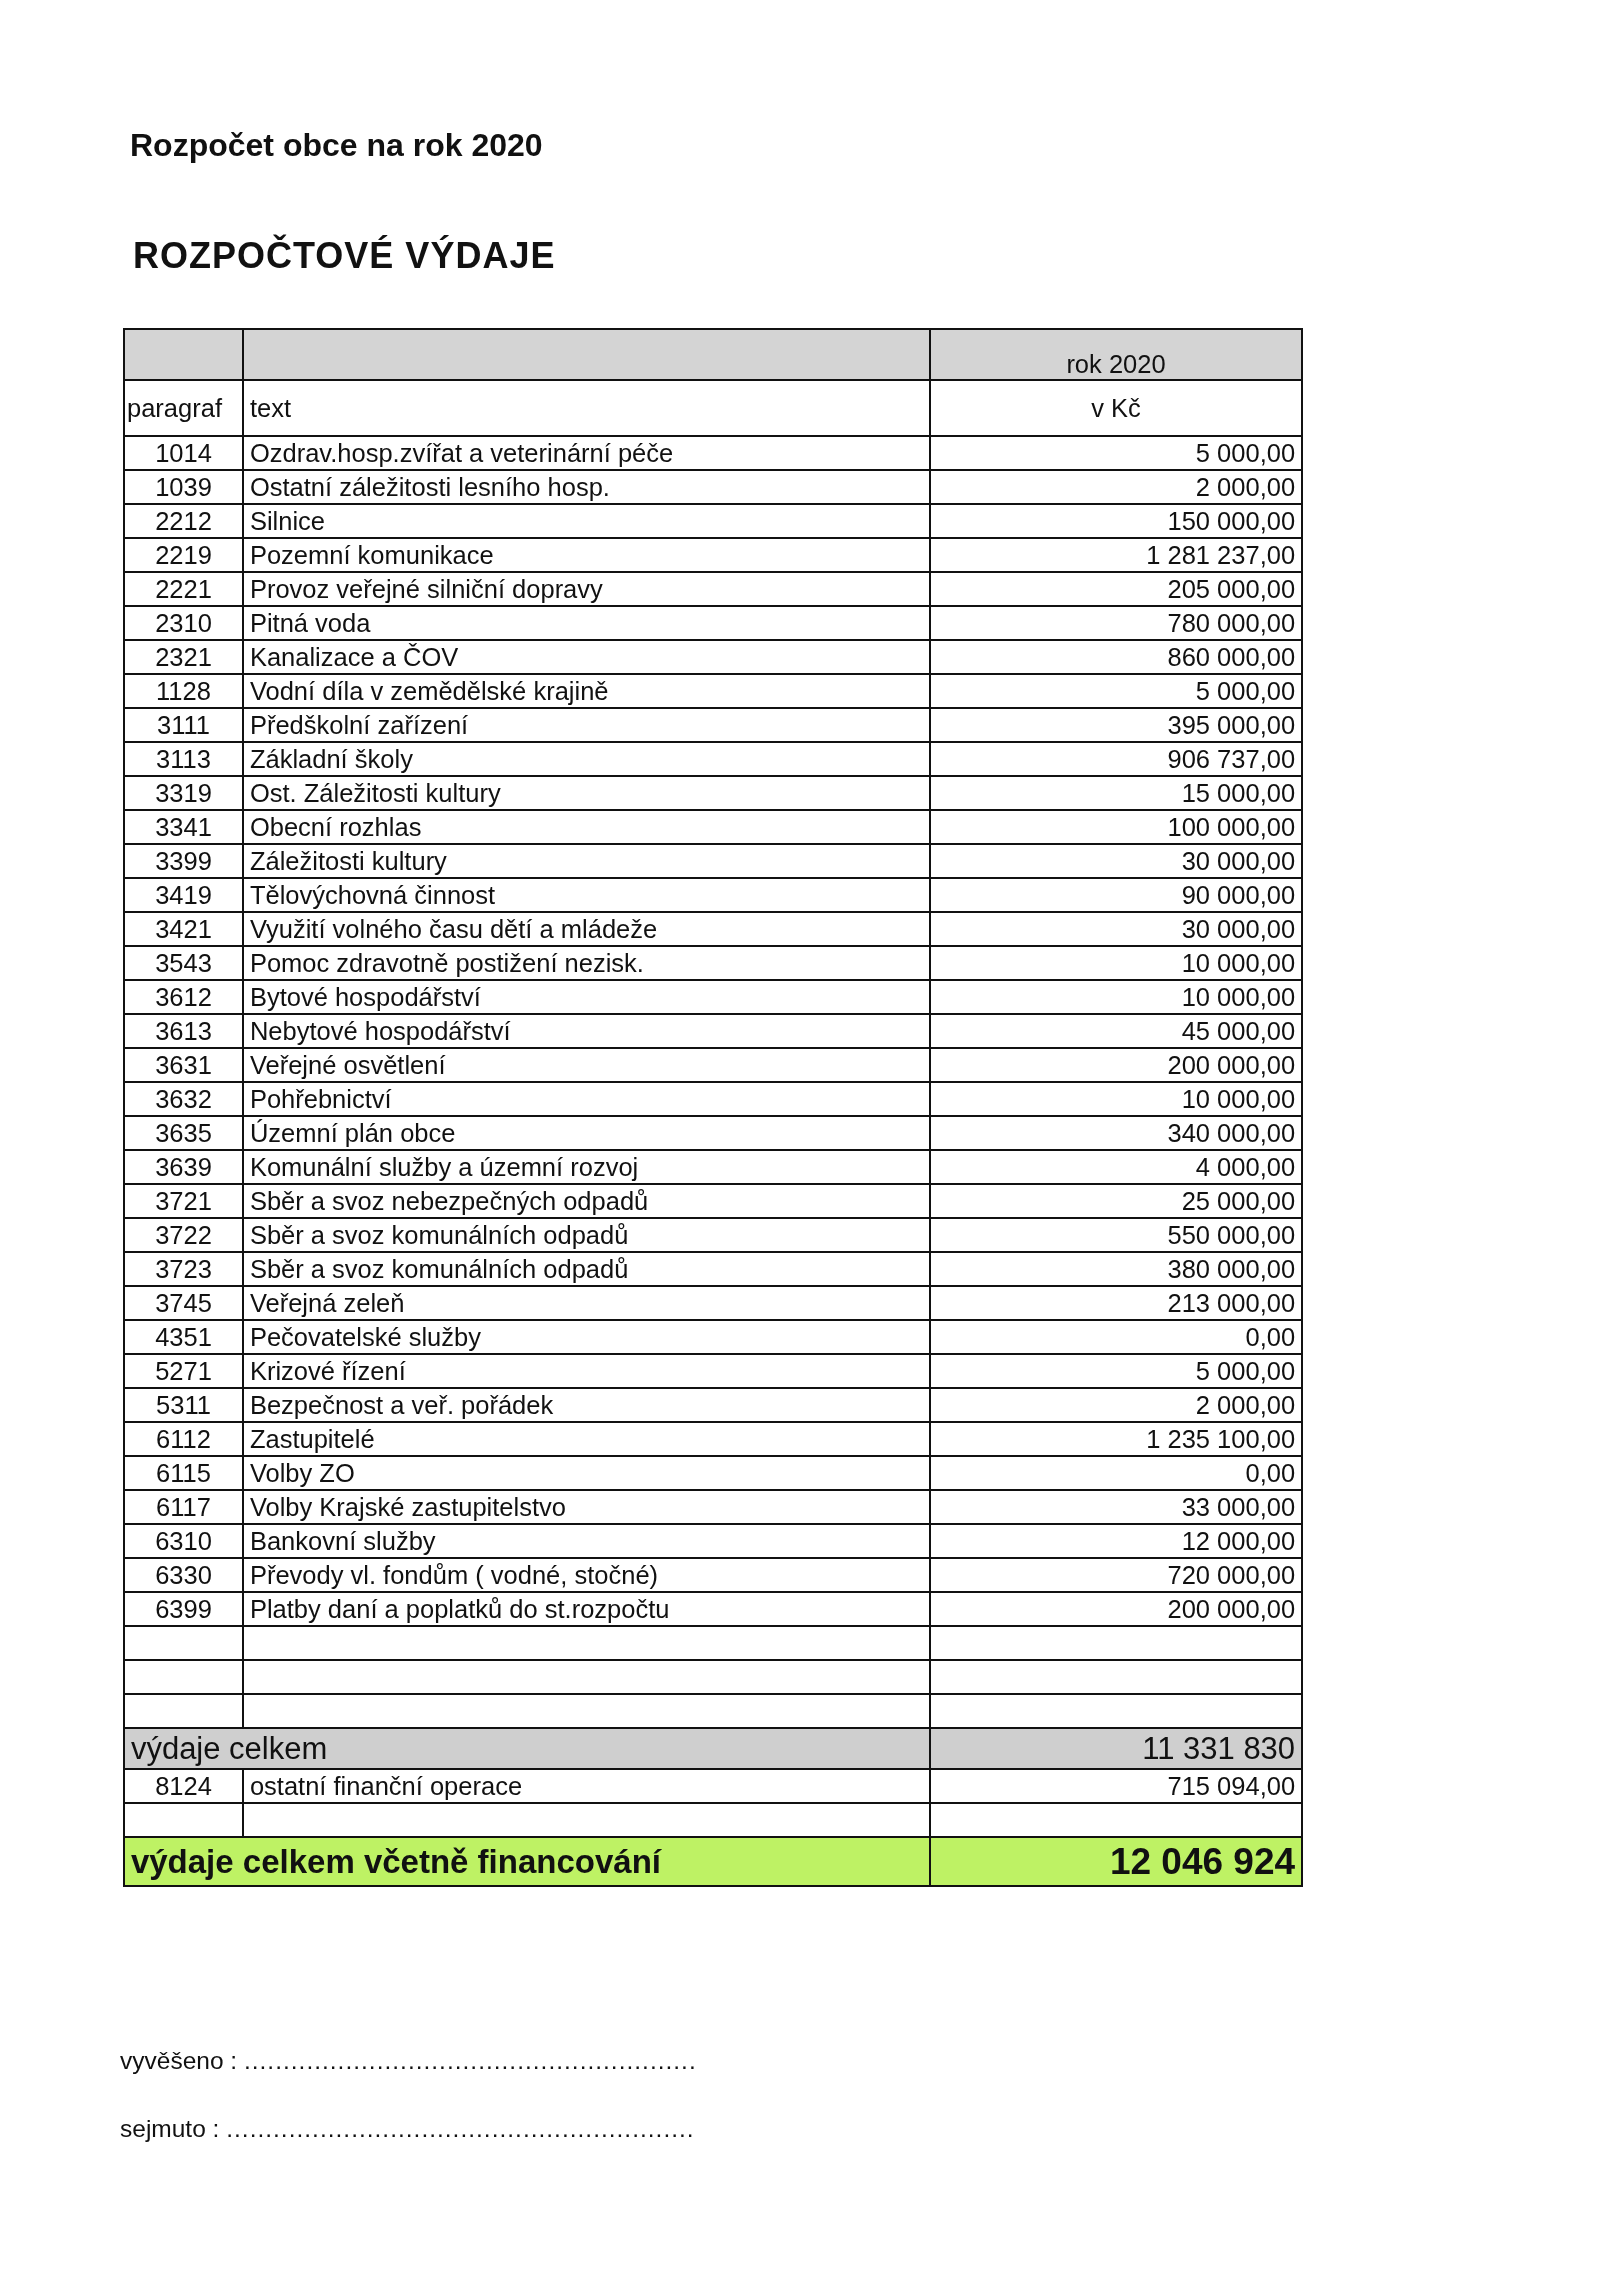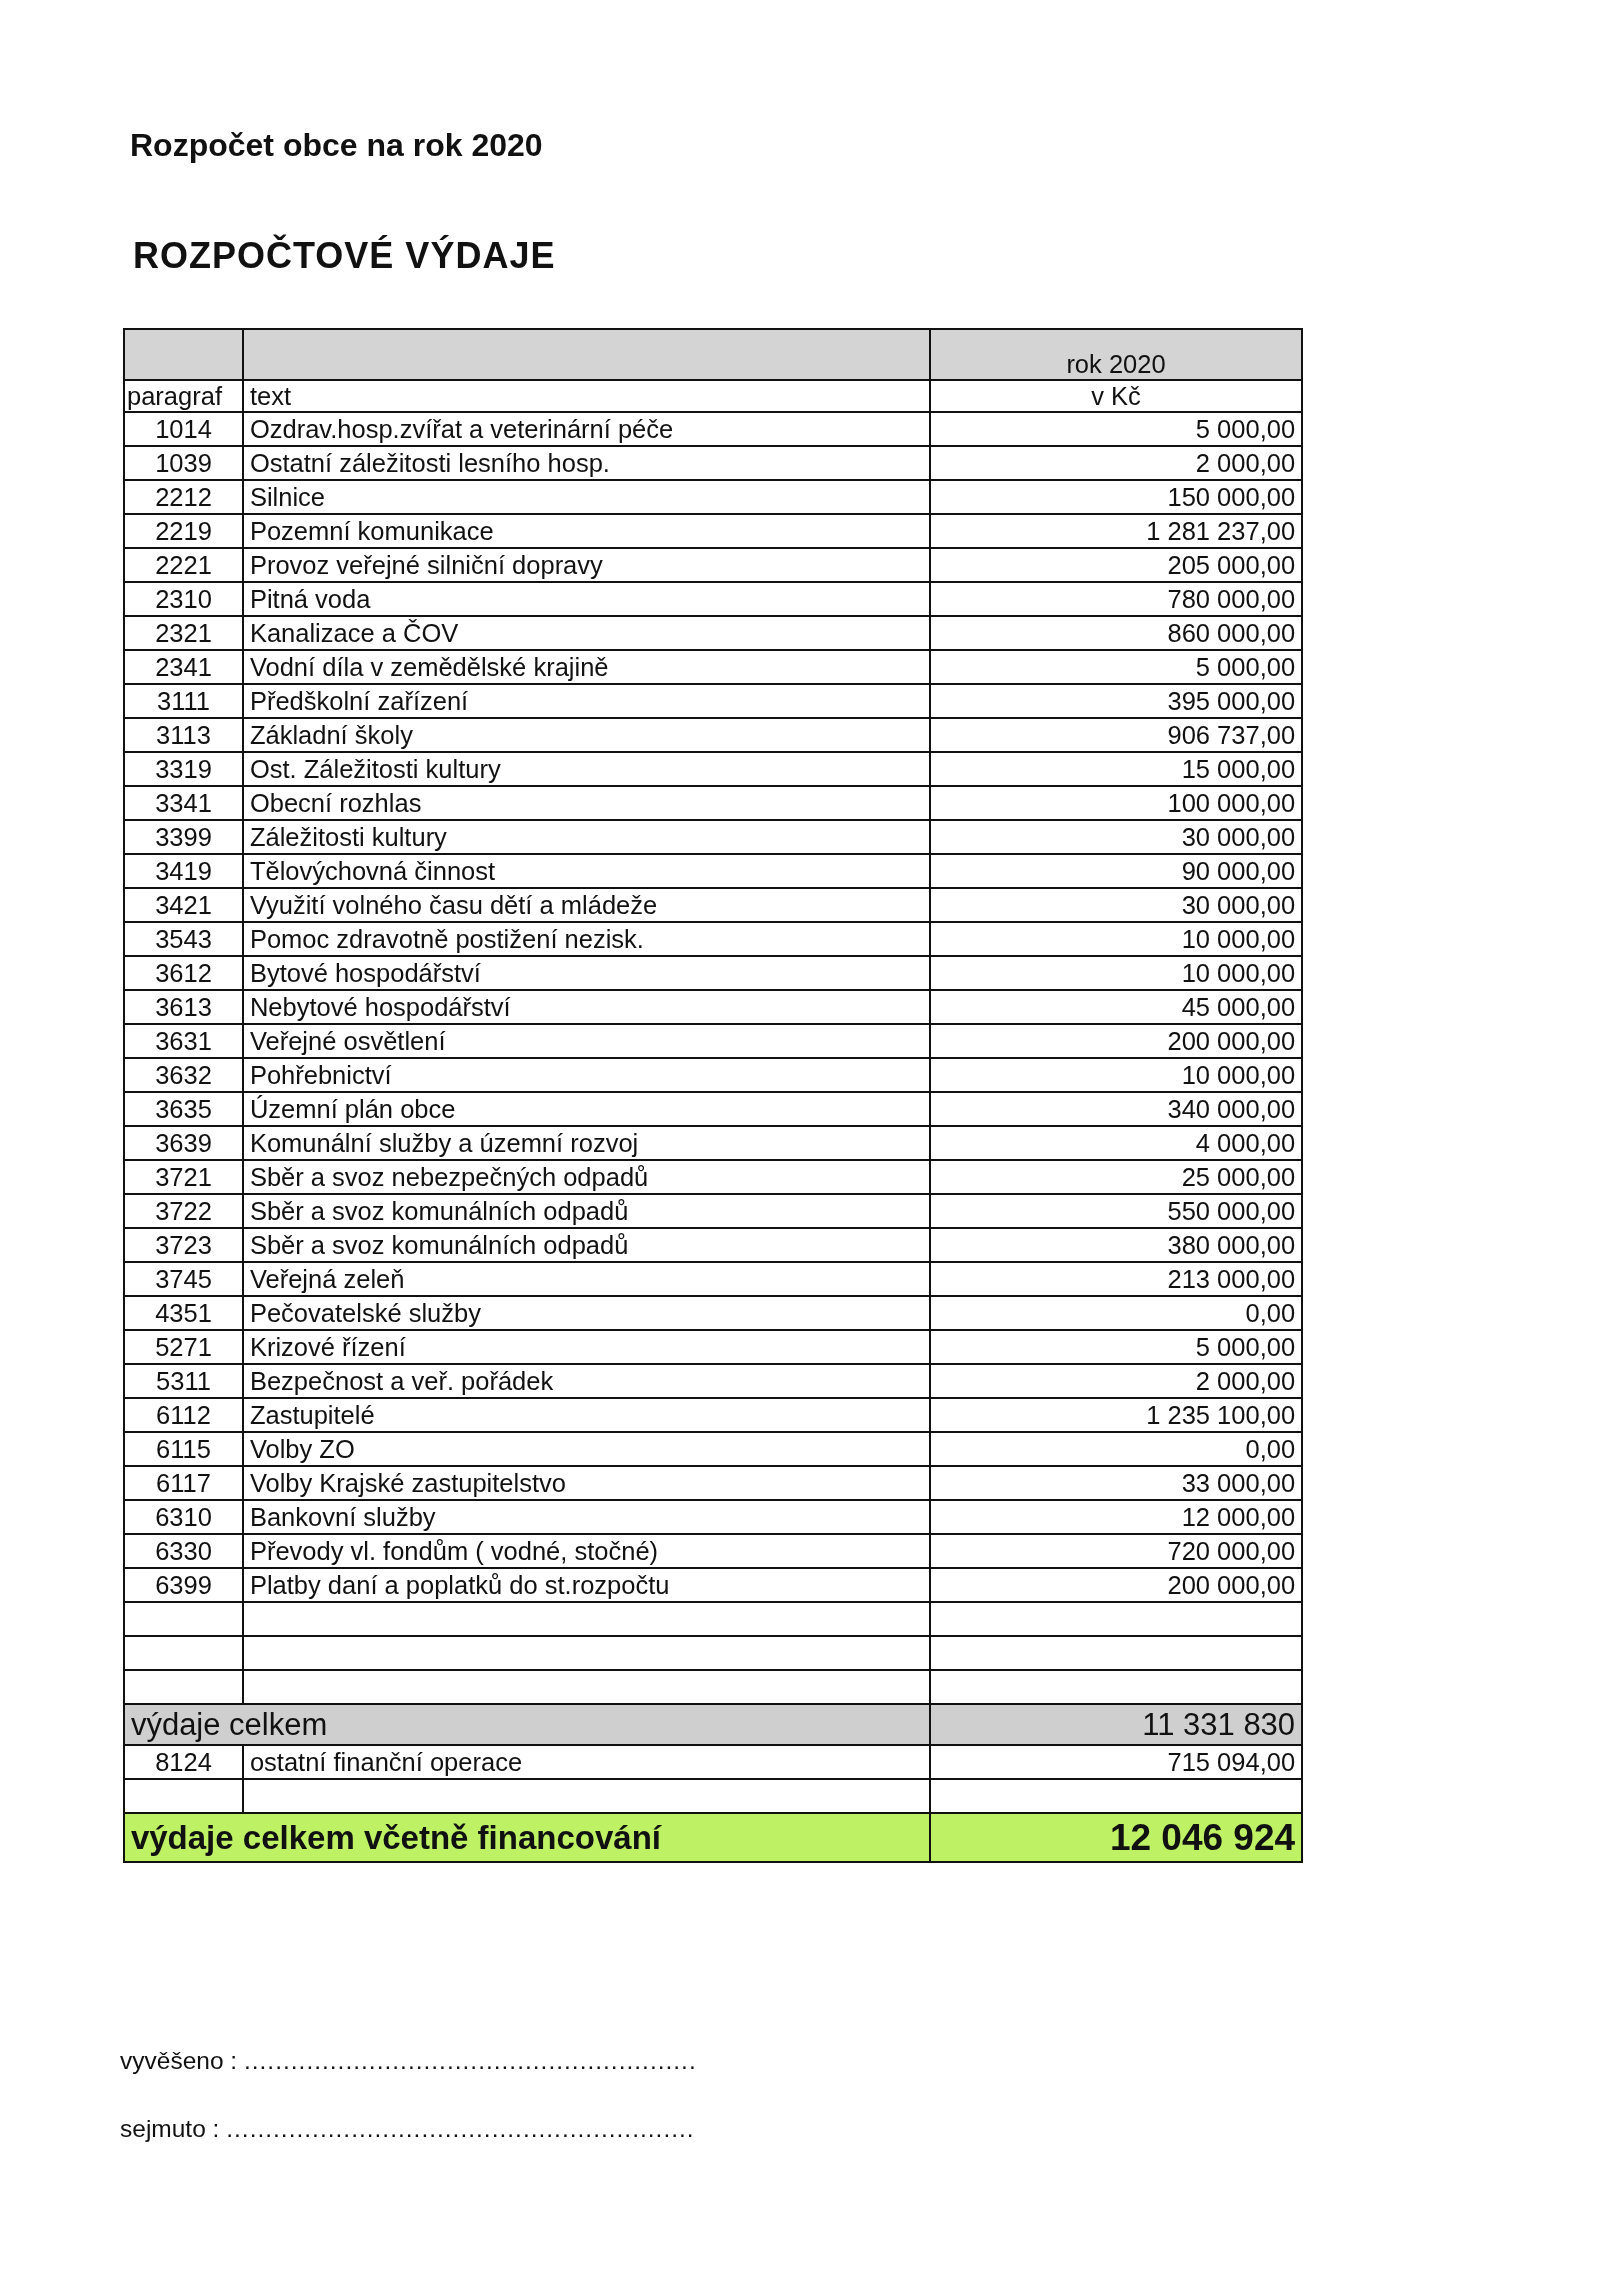--- a/index.html
+++ b/index.html
@@ -33,21 +33,21 @@
       <col class="c-text">
       <col class="c-val">
     </colgroup>
   <tbody id="tbody">
     <tr class="hdr1">
       <td></td>
       <td></td>
       <td class="center">rok 2020</td>
     </tr>
     <tr class="hdr2">
-      <td style="padding:0 2px;">paragraf</td>
+      <td style="padding:12px 2px;">paragraf</td>
       <td>text</td>
       <td class="center">v  Kč</td>
     </tr>
   <tr>
         <td class="par">1014</td>
         <td>Ozdrav.hosp.zvířat a veterinární péče</td>
         <td class="val">5 000,00</td>
       </tr>
       <tr>
         <td class="par">1039</td>
@@ -73,21 +73,21 @@
         <td class="par">2310</td>
         <td>Pitná voda</td>
         <td class="val">780 000,00</td>
       </tr>
       <tr>
         <td class="par">2321</td>
         <td>Kanalizace a ČOV</td>
         <td class="val">860 000,00</td>
       </tr>
       <tr>
-        <td class="par">2341</td>
+        <td class="par">1128</td>
         <td>Vodní díla v zemědělské krajině</td>
         <td class="val">5 000,00</td>
       </tr>
       <tr>
         <td class="par">3111</td>
         <td>Předškolní zařízení</td>
         <td class="val">395 000,00</td>
       </tr>
       <tr>
         <td class="par">3113</td>

